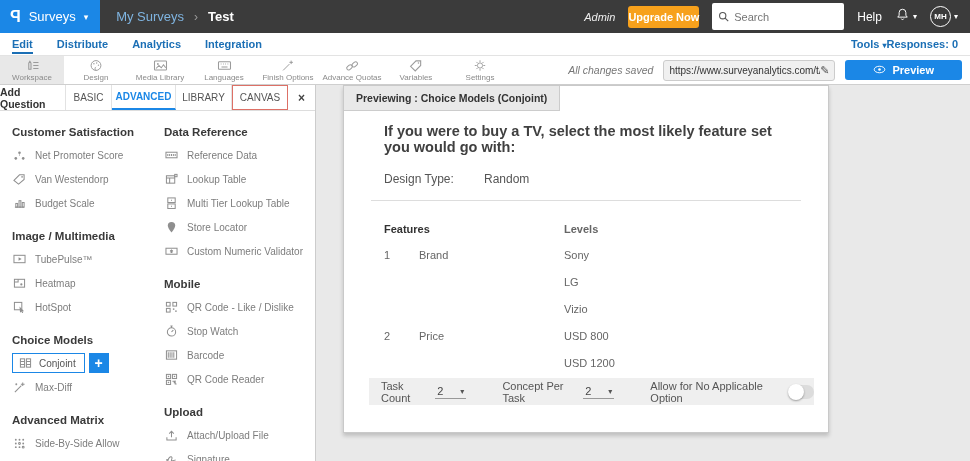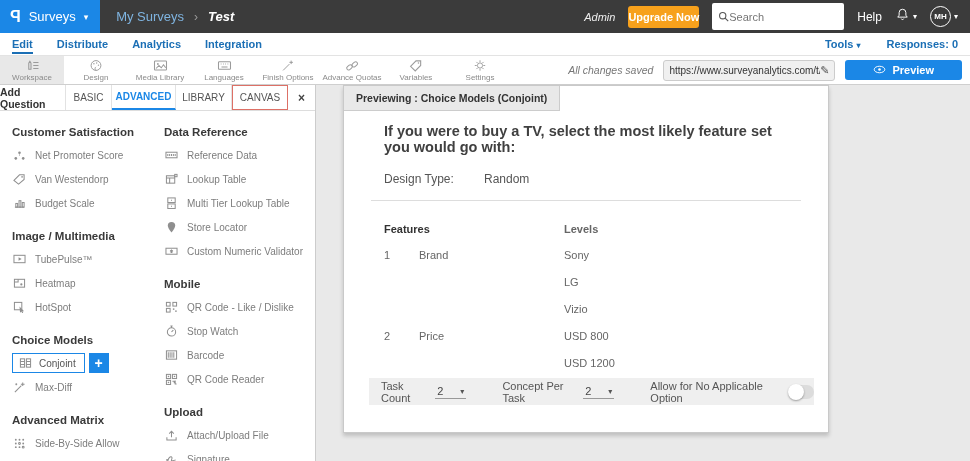--- a/index.html
+++ b/index.html
@@ -11,42 +11,42 @@
 
   
   .topbar { height: 33px; background: #3b3b3b; display: flex; align-items: stretch; }
   .brand { background: #1b87e6; display: flex; align-items: center; gap: 8px; padding: 0 12px 0 10px; }
   .logo-mark { color: #fff; font-weight: bold; font-size: 16px; transform: scaleX(-1); display:inline-block; }
   .brand .product { color: #fff; font-size: 13px; }
   .brand .caret, .crumbs .caret { color: #fff; font-size: 9px; }
   .crumbs { display: flex; align-items: center; gap: 10px; padding-left: 16px; font-size: 13px; }
   .crumb-parent { color: #7fb4e0; }
   .crumb-sep { color: #9a9a9a; font-size: 12px; }
-  .crumb-current { color: #fff; font-weight: bold; font-style: italic; }
+  .crumb-current { color: #fff; font-weight: bold; }
   .top-right { margin-left: auto; display: flex; align-items: center; gap: 13px; padding-right: 12px; }
   .admin-label { color: #eee; font-style: italic; font-size: 11px; }
   .upgrade-btn { background: #f7a11c; color: #fff; font-weight: bold; font-size: 11px;
     border: none; border-radius: 3px; padding: 5px 0; cursor: pointer; }
   .searchbox { background: #fff; border-radius: 2px; height: 27px; width: 132px;
-    display: flex; align-items: center; padding: 0 6px; }
+    display: flex; align-items: center; padding: 0 6px; gap: 5px; }
   .searchbox input { border: none; outline: none; width: 100%; font-size: 11px;
     font-family: "Liberation Sans", sans-serif; color: #333; background: transparent; }
   .help-label { color: #fff; font-size: 12px; }
   .bell-wrap, .avatar-wrap { display: flex; align-items: center; gap: 3px; }
   .mini-caret { color: #fff; font-size: 8px; }
   .avatar { width: 21px; height: 21px; border-radius: 50%; border: 1.5px solid #fff;
     color: #fff; font-size: 8px; font-weight: bold; display: flex; align-items: center; justify-content: center; }
 
   
   .navrow { height: 23px; background: #fff; border-bottom: 1px solid #e3e3e3;
     display: flex; align-items: center; padding: 0 12px; }
   .navrow .tabs { display: flex; gap: 24px; }
   .nav-tab { color: #1b6fb5; font-size: 11px; font-weight: bold; cursor: pointer; padding: 3px 0 2px; }
   .nav-tab.active { border-bottom: 2px solid #1b6fb5; }
-  .nav-right { margin-left: auto; display: flex; gap: 26px; align-items: center; }
+  .nav-right { margin-left: auto; display: flex; align-items: center; }
   .tools-link { color: #1b6fb5; font-size: 11px; font-weight: bold; cursor: pointer; }
   .responses-label { color: #1b6fb5; font-size: 11px; font-weight: bold; }
 
   
   .toolbar { height: 29px; background: #fff; border-bottom: 1px solid #cfcfcf;
     display: flex; align-items: stretch; }
   .tool-item { width: 64px; display: flex; flex-direction: column; align-items: center;
     justify-content: center; gap: 1px; cursor: pointer; }
   .tool-item.active { background: #e8e8e8; }
   .ticon { height: 13px; display: flex; align-items: flex-end; }

